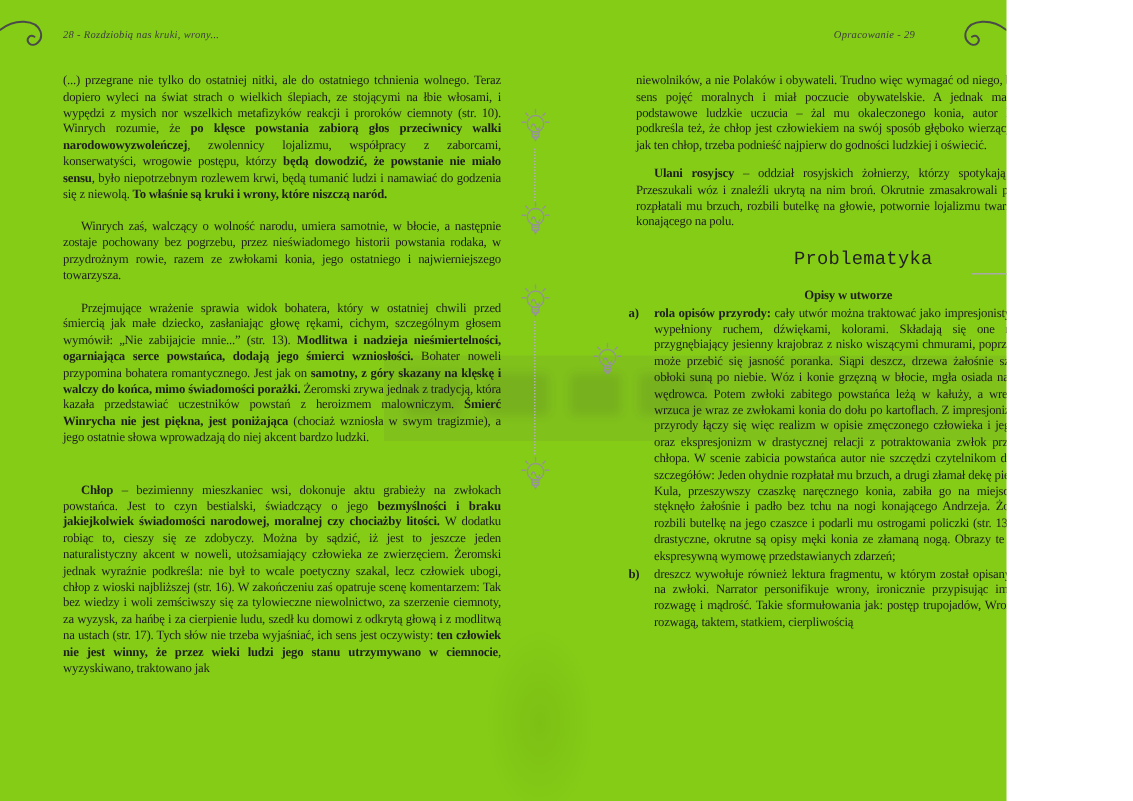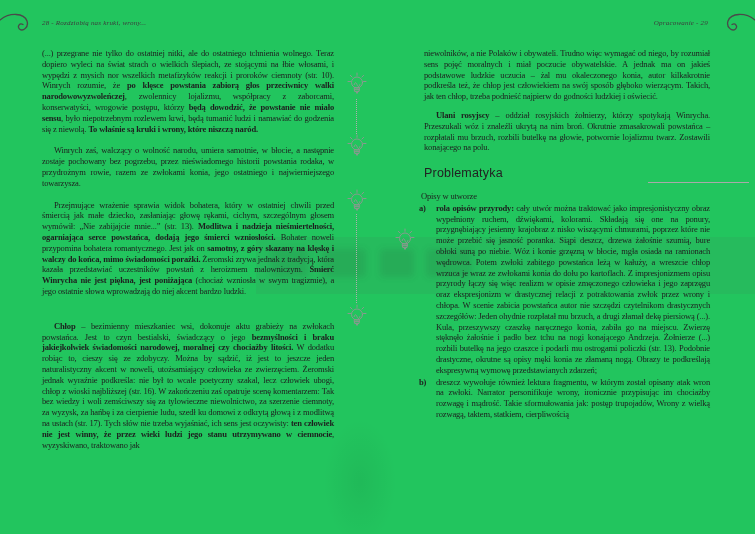--- a/index.html
+++ b/index.html
@@ -1,34 +1,34 @@
 <!DOCTYPE html>
 <html><head>
 <meta charset="utf-8">
 <style>
   html,body{margin:0;padding:0;}
   body{background:#ffffff;}
   .sheet{
     position:relative;
-    width:755px;height:534px;
-    background:#22c55e;
+    width:671px;height:534px;
+    background:#84cc16;
     overflow:hidden;
     font-family:"Liberation Serif","DejaVu Serif",serif;
     color:#1e1e1e;
   }
   
   .hdr{
     position:absolute;top:19px;
     font-style:italic;
     font-size:7px;
     letter-spacing:.2px;
     color:#3c3c3c;
   }
   .hdr-l{left:42px;}
-  .hdr-r{right:47px;}
+  .hdr-r{right:61px;}
   .flourish{position:absolute;}
   .flourish-l{left:0;top:11px;}
   .flourish-r{right:0;top:11px;}
   
   .watermark{
     position:absolute;left:256px;top:237px;width:499px;height:57px;
     background:rgba(90,90,90,0.09);
     z-index:0;
   }
   .wb{
@@ -60,36 +60,36 @@
   .para{margin:0;}
   .ind{text-indent:12px;margin-top:11px;}
   .gap{margin-top:24px;}
   .gap-sm{margin-top:8px;}
   .f-b{font-weight:bold;}
   .f-i{}
   
   .sec-head{
     margin-top:15px;
     margin-right:-17px;
-    text-align:left;
-    font-family:Liberation Sans, sans-serif;
+    text-align:center;
+    font-family:Liberation Mono, monospace;
     font-size:12.5px;
     letter-spacing:.2px;
     color:#222;
   }
   .sec-rule{
     margin:3px -39px 0 auto;
     width:101px;height:1px;
     background:#a9a9a9;
   }
   .subsec{
     margin-top:8px;
     margin-left:-3px;
-    font-weight:normal;
-    text-align:left;
+    font-weight:bold;
+    text-align:center;
   }
   
   .li{
     position:relative;
     margin-left:12px;
     margin-top:1px;
   }
   .li-label{
     position:absolute;left:-17px;top:0;
     font-weight:bold;

